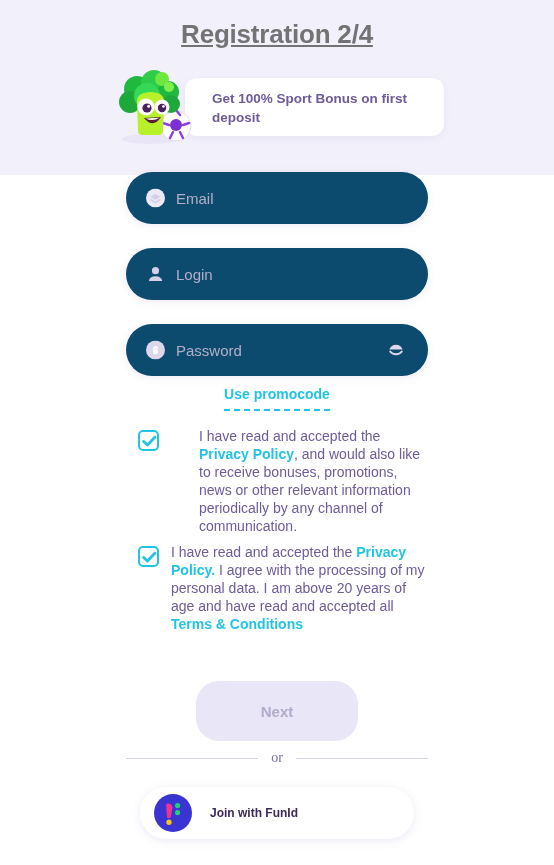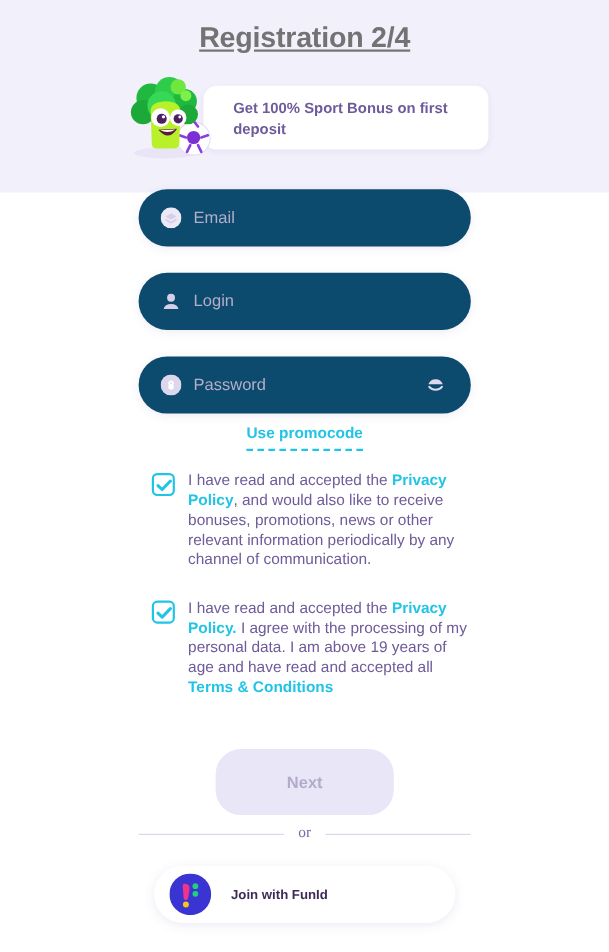--- a/index.html
+++ b/index.html
@@ -128,21 +128,21 @@
   }
 
   
   .consent {
     position: absolute;
     left: 138px;
     width: 290px;
     display: flex;
     align-items: flex-start;
   }
-  .consent.c1 { top: 427px; }
+  .consent.c1 { top: 427px; gap: 28px; }
   .consent.c2 { top: 543px; }
 
   .checkbox {
     flex: 0 0 auto;
     width: 21px;
     height: 21px;
     border: 2px solid #22c4e6;
     border-radius: 5px;
     background: #ffffff;
     margin-top: 3px;
@@ -326,21 +326,21 @@
   </span>
 </div>
 
 <div class="consent c2">
   <span class="checkbox">
     <svg width="15" height="13" viewBox="0 0 15 13">
       <path d="M1.6 6.4 L5.4 10 L12.9 2.3" stroke="#22c4e6" stroke-width="2.8" fill="none" stroke-linecap="round" stroke-linejoin="round"></path>
     </svg>
   </span>
   <span class="consent-text">
-    <span>I have read and accepted the </span><span class="lnk">Privacy Policy.</span><span> I agree with the processing of my personal data. I am above 19 years of age and have read and accepted all </span><span class="lnk">Terms &amp; Conditions</span>
+    <span>I have read and accepted the </span><span class="lnk">Privacy Policy.</span><span> I agree with the processing of my personal data. I am above 20 years of age and have read and accepted all </span><span class="lnk">Terms &amp; Conditions</span>
   </span>
 </div>
 
 <button class="next-button">Next</button>
 
 <div class="divider">
   <span class="line"></span>
   <span class="or-label">or</span>
   <span class="line"></span>
 </div>

